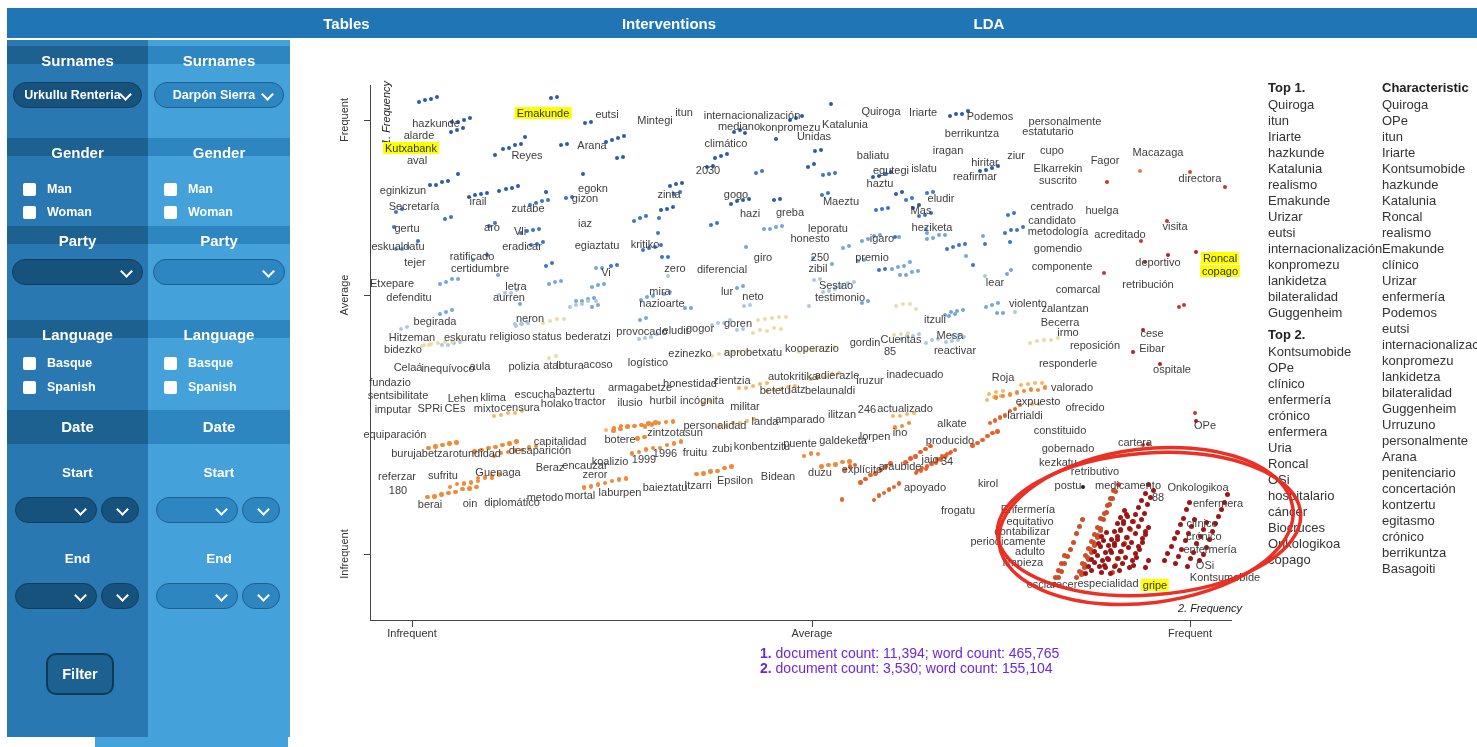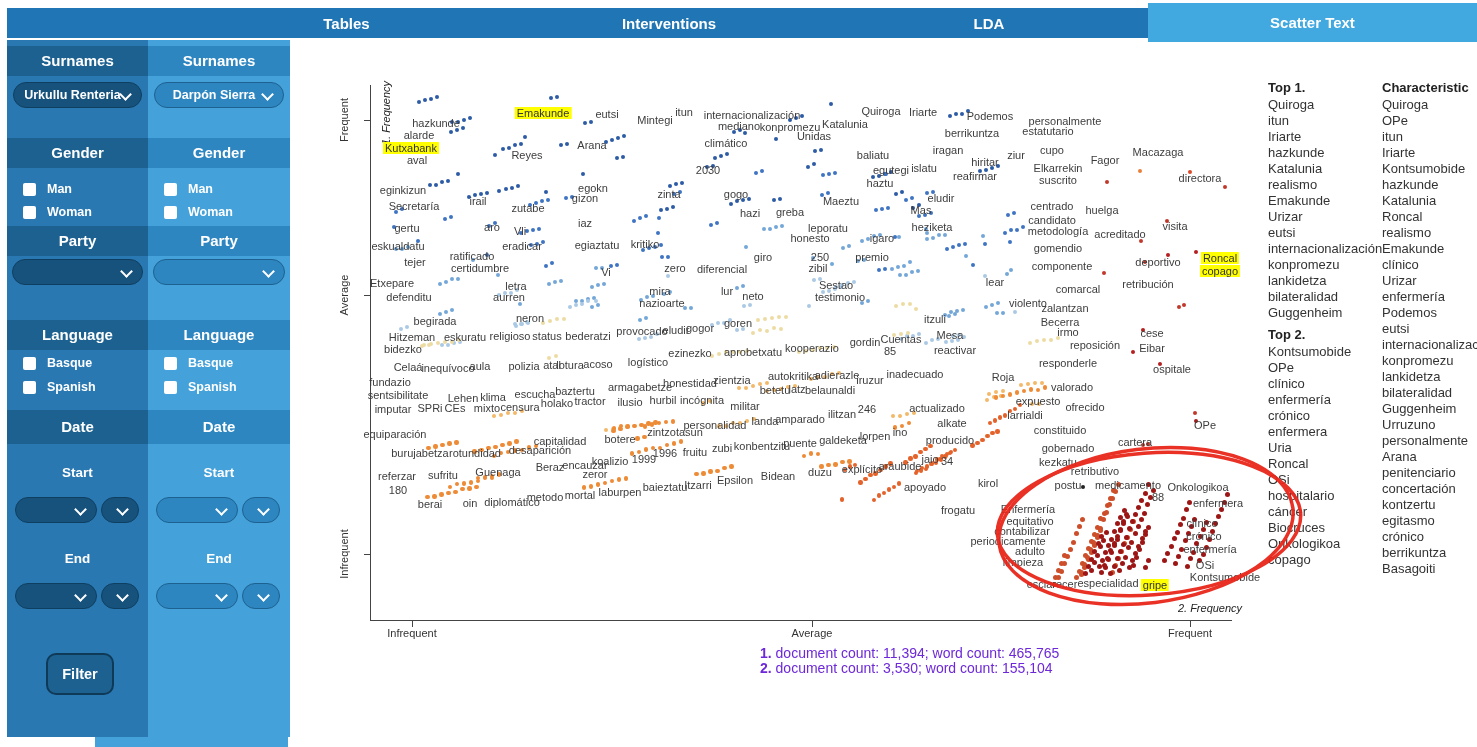--- a/index.html
+++ b/index.html
@@ -6,21 +6,21 @@
   body{width:1477px;height:747px;position:relative;background:#fff;
        font-family:"Liberation Sans",sans-serif;overflow:hidden}
   
   .nav{position:absolute;left:7px;top:8px;width:1470px;height:30px;background:#2076b4}
   .tab{position:absolute;top:0;height:30px;display:flex;align-items:center;justify-content:center;
        color:#fff;font-weight:bold;font-size:15px;cursor:pointer}
   .tab.active{background:#41a8e0;top:-5px;height:39px}
   
   .sidebar{position:absolute;left:7px;top:40px;width:283px;height:697px}
   .scol{position:absolute;top:0;height:697px}
-  .band{position:absolute;left:0;right:0;height:30px;line-height:30px;text-align:center;
+  .band{position:absolute;left:0;right:0;height:18px;line-height:30px;text-align:center;
         color:#fff;font-weight:bold;font-size:15px}
   .slabel{position:absolute;left:0;right:0;height:20px;line-height:20px;text-align:center;
         color:#fff;font-weight:bold;font-size:13.5px}
   .pill{position:absolute;height:24px;border-radius:13px;color:#fff;font-weight:bold;font-size:12.5px;
         display:flex;align-items:center;justify-content:center;cursor:pointer}
   .chev{position:absolute;right:11px;top:7px;width:7px;height:7px;border-right:2px solid #fff;
         border-bottom:2px solid #fff;transform:rotate(45deg)}
   .checkrow{position:absolute;left:0;height:18px}
   .cb{position:absolute;left:16px;top:2px;width:13px;height:13px;background:#fff;border-radius:2px;cursor:pointer}
   .cblabel{position:absolute;left:40px;top:1px;color:#fff;font-weight:bold;font-size:12.5px}
@@ -47,21 +47,20 @@
   .footnotes{position:absolute;left:760px;top:646px;font-size:14px;color:#6d28d9;line-height:15px}
   .footnotes b{font-weight:bold}
 </style>
 </head>
 <body>
 
 <div class="nav" id="nav">
     <div class="tab" style="left: 178px; width: 323px;">Tables</div>
     <div class="tab" style="left: 501px; width: 322px;">Interventions</div>
     <div class="tab" style="left: 823px; width: 318px;">LDA</div>
-    <div class="tab active" style="left: 1141px; width: 329px;">Scatter Text</div>
   </div>
 
 <div class="sidebar" id="sidebar">
     <div class="scol" style="left: 0px; width: 141px; background: rgb(42, 120, 178);">
       <div class="band" style="top: 6px; background: rgb(29, 97, 144);">Surnames</div>
       <div class="pill" style="left: 6px; top: 42px; width: 127px; background: rgb(23, 82, 124); border: 1.5px solid rgb(15, 63, 96);">
         <span style="padding-right: 10px;">Urkullu Renteria</span>
         <span class="chev"></span>
       </div>
       <div class="band" style="top: 98px; background: rgb(29, 97, 144);">Gender</div>
@@ -1041,21 +1040,21 @@
       <span class="word" style="left: 663px; top: 400px;">hurbil</span>
       <span class="word" style="left: 702px; top: 400px;">incógnita</span>
       <span class="word" style="left: 590px; top: 401px;">tractor</span>
       <span class="word" style="left: 557px; top: 403px;">holako</span>
       <span class="word" style="left: 520px; top: 407px;">censura</span>
       <span class="word" style="left: 487px; top: 408px;">mixto</span>
       <span class="word" style="left: 455px; top: 408px;">CEs</span>
       <span class="word" style="left: 430px; top: 408px;">SPRi</span>
       <span class="word" style="left: 393px; top: 409px;">imputar</span>
       <span class="word" style="left: 867px; top: 409px;">246</span>
-      <span class="word" style="left: 905px; top: 408px; margin-left: 32px;">actualizado</span>
+      <span class="word" style="left: 905px; top: 408px;">actualizado</span>
       <span class="word" style="left: 842px; top: 414px;">ilitzan</span>
       <span class="word" style="left: 800px; top: 419px;">amparado</span>
       <span class="word" style="left: 765px; top: 421px;">landa</span>
       <span class="word" style="left: 715px; top: 425px;">personalidad</span>
       <span class="word" style="left: 952px; top: 423px;">alkate</span>
       <span class="word" style="left: 675px; top: 432px;">zintzotasun</span>
       <span class="word" style="left: 395px; top: 434px;">equiparación</span>
       <span class="word" style="left: 560px; top: 441px;">capitalidad</span>
       <span class="word" style="left: 620px; top: 439px;">botere</span>
       <span class="word" style="left: 420px; top: 453px;">burujabetza</span>

